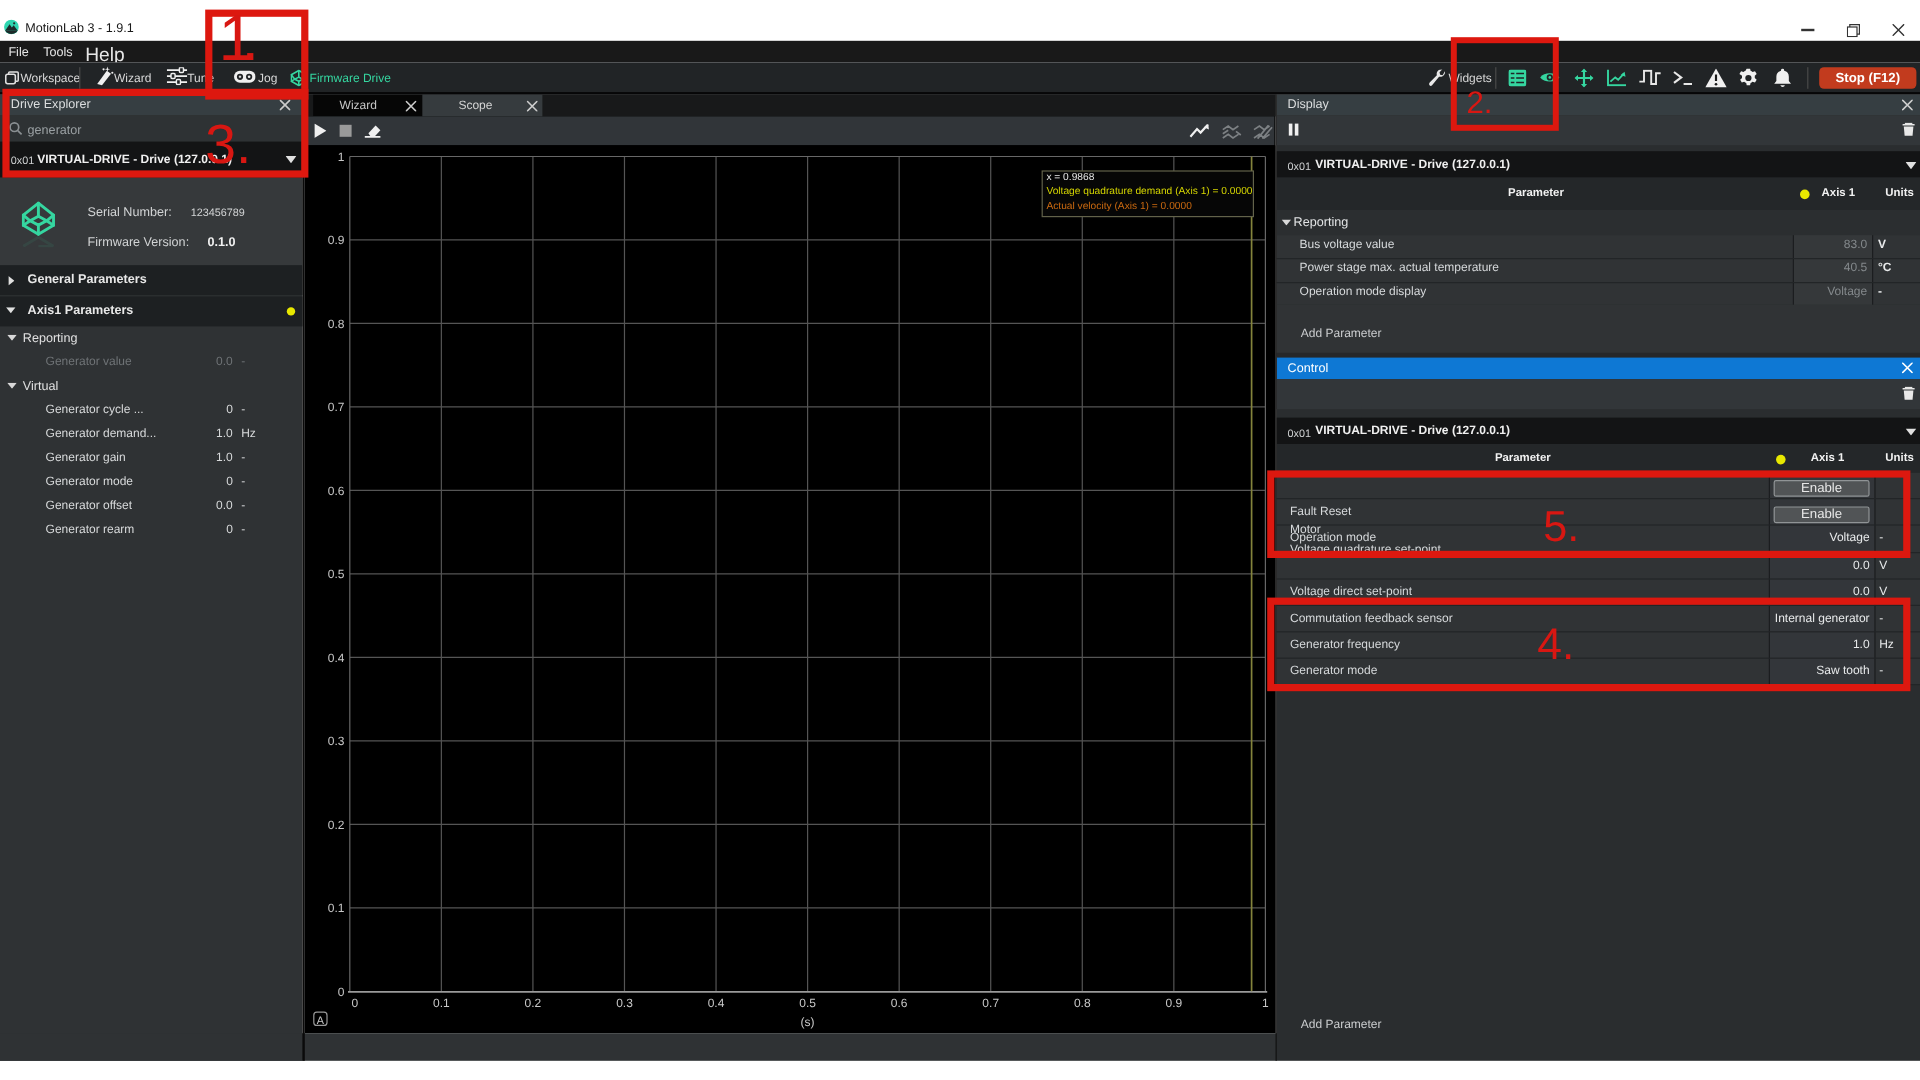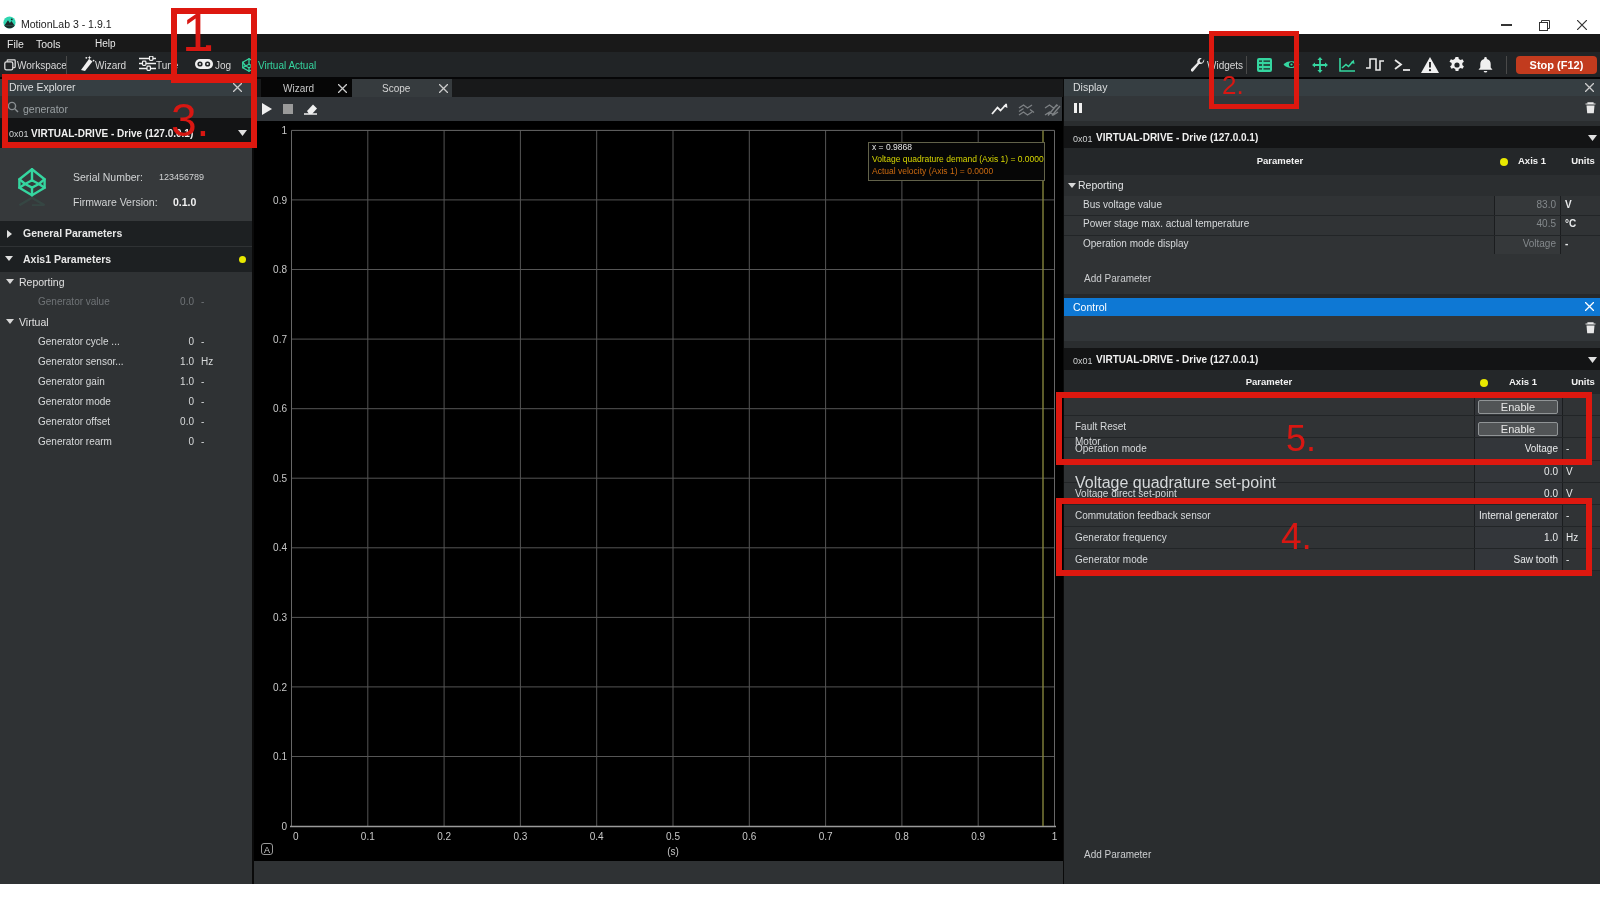--- a/index.html
+++ b/index.html
@@ -25,21 +25,21 @@
   <rect x="0.5" y="2.5" width="8" height="8" fill="none" stroke="#333" stroke-width="1"></rect>
   <path d="M2.5 2.5 V0.5 H10.5 V8.5 H8.5" fill="none" stroke="#333" stroke-width="1"></path>
 </svg>
 <svg class="abs" style="left:1577px;top:20px;" width="10" height="10" viewBox="0 0 10 10">
   <path d="M0 0 L10 10 M10 0 L0 10" stroke="#333" stroke-width="1.2"></path>
 </svg>
 
 <div class="abs" style="left:0;top:34px;width:1600px;height:18px;background:#191919;"></div>
 <div class="abs" style="left:7px;top:38px;font-size:10.5px;color:#e6e6e6;">File</div>
 <div class="abs" style="left:36px;top:38px;font-size:10.5px;color:#e6e6e6;">Tools</div>
-<div class="abs" style="left:71px;top:38px;font-size:10px;color:#e6e6e6;margin-left:24px;">Help</div>
+<div class="abs" style="left:71px;top:38px;font-size:16px;color:#e6e6e6;">Help</div>
 
 <div class="abs" style="left:0;top:52px;width:1600px;height:26px;background:#212426;border-bottom:1px solid #000;"></div>
 
 <svg class="abs" style="left:4px;top:59px;" width="12" height="12" viewBox="0 0 15 14">
   <rect x="1" y="3" width="10" height="10" rx="2" fill="none" stroke="#e0e0e0" stroke-width="1.6"></rect>
   <path d="M4 3 V1.7 A1 1 0 0 1 5 0.7 H13 A1 1 0 0 1 14 1.7 V9.3 A1 1 0 0 1 13 10.3 H11.4" fill="none" stroke="#e0e0e0" stroke-width="1.6"></path>
 </svg>
 <div class="abs" style="left:17px;top:60px;font-size:10px;color:#d8d8d8;">Workspace</div>
 <div class="abs" style="left:66px;top:56px;width:1px;height:18px;background:#4a4a4a;"></div>
 <svg class="abs" style="left:78px;top:55px;" width="17" height="18" viewBox="0 0 17 18">
@@ -66,21 +66,21 @@
   <path d="M4 6 h2 M5 5 v2" stroke="#f0f0f0" stroke-width="0.9"></path>
 </svg>
 <div class="abs" style="left:215px;top:60px;font-size:10px;color:#d8d8d8;text-align:right;">Jog</div>
 <svg class="abs" style="left:242px;top:58px;" width="14" height="14" viewBox="0 0 28 28">
   <g fill="none" stroke="#35d6a0" stroke-width="2.6" stroke-linejoin="round" stroke-linecap="round">
     <path d="M14 1.5 L26.5 8.5 L26.5 19.5 L14 26.5 L1.5 19.5 L1.5 8.5 Z"></path>
     <path d="M14 12.5 L20.8 16 L14 19.5 L7.2 16 Z"></path>
     <path d="M14 1.5 L14 12.5 M14 19.5 L14 26.5 M1.5 8.5 L7.2 16 M1.5 19.5 L7.2 16 M26.5 8.5 L20.8 16 M26.5 19.5 L20.8 16"></path>
   </g>
 </svg>
-<div class="abs" style="left:258px;top:60px;font-size:10px;color:#35d6a0;">Virtual Actual</div>
+<div class="abs" style="left:258px;top:60px;font-size:10px;color:#35d6a0;">Firmware Drive</div>
 
 <svg class="abs" style="left:1191px;top:58px;" width="14" height="14" viewBox="0 0 14 14">
   <path d="M13.1 1.3 a3.9 3.9 0 0 1 -4.9 4.6 L2.4 13.1 a1.55 1.55 0 0 1 -2.2 -2.2 L6.4 4.7 a3.9 3.9 0 0 1 4.6 -4.9 L8.6 2.2 l0.5 2.1 2.1 0.5 Z" fill="#e8e8e8"></path>
 </svg>
 <div class="abs" style="left:1207px;top:60px;font-size:10px;color:#d8d8d8;">Widgets</div>
 <div class="abs" style="left:1246px;top:56px;width:1px;height:18px;background:#4a4a4a;"></div>
 <svg class="abs" style="left:1257px;top:58px;" width="15" height="14" viewBox="0 0 15 14">
   <rect x="0" y="0" width="15" height="14" rx="2" fill="#35d6a0"></rect>
   <g stroke="#212426" stroke-width="1.3">
     <path d="M2 3.2 H5 M2 7 H5 M2 10.8 H5 M6.5 3.2 H13 M6.5 7 H13 M6.5 10.8 H13"></path>
@@ -184,21 +184,21 @@
   <div class="abs" style="left:38px;top:217px;font-size:10px;color:#6f7376;">Generator value</div>
   <div class="abs" style="left:140px;top:217px;width:54px;text-align:right;font-size:10px;color:#6f7376;">0.0</div>
   <div class="abs" style="left:201px;top:217px;font-size:10px;color:#6f7376;">-</div>
   <svg class="abs" style="left:6px;top:240px;" width="8" height="5" viewBox="0 0 8 5">
         <path d="M0 0 L8 0 L4 5 Z" fill="#d8d8d8"></path>
       </svg>
   <div class="abs" style="left:19px;top:237px;font-size:10.5px;color:#e0e0e0;">Virtual</div>
   <div class="abs" style="left:38px;top:257px;font-size:10px;color:#d8dadb;">Generator cycle ...</div>
   <div class="abs" style="left:140px;top:257px;width:54px;text-align:right;font-size:10px;color:#d8dadb;">0</div>
   <div class="abs" style="left:201px;top:257px;font-size:10px;color:#d8dadb;">-</div>
-  <div class="abs" style="left:38px;top:277px;font-size:10px;color:#d8dadb;">Generator sensor...</div>
+  <div class="abs" style="left:38px;top:277px;font-size:10px;color:#d8dadb;">Generator demand...</div>
   <div class="abs" style="left:140px;top:277px;width:54px;text-align:right;font-size:10px;color:#d8dadb;">1.0</div>
   <div class="abs" style="left:201px;top:277px;font-size:10px;color:#d8dadb;">Hz</div>
   <div class="abs" style="left:38px;top:297px;font-size:10px;color:#d8dadb;">Generator gain</div>
   <div class="abs" style="left:140px;top:297px;width:54px;text-align:right;font-size:10px;color:#d8dadb;">1.0</div>
   <div class="abs" style="left:201px;top:297px;font-size:10px;color:#d8dadb;">-</div>
   <div class="abs" style="left:38px;top:317px;font-size:10px;color:#d8dadb;">Generator mode</div>
   <div class="abs" style="left:140px;top:317px;width:54px;text-align:right;font-size:10px;color:#d8dadb;">0</div>
   <div class="abs" style="left:201px;top:317px;font-size:10px;color:#d8dadb;">-</div>
   <div class="abs" style="left:38px;top:337px;font-size:10px;color:#d8dadb;">Generator offset</div>
   <div class="abs" style="left:140px;top:337px;width:54px;text-align:right;font-size:10px;color:#d8dadb;">0.0</div>
@@ -400,21 +400,21 @@
   <div class="abs" style="left:0;top:447px;width:536px;height:1px;background:#222527;"></div>
   <div class="abs" style="left:0;top:469px;width:536px;height:1px;background:#222527;"></div>
   <div class="abs" style="left:0;top:491px;width:536px;height:1px;background:#222527;"></div>
   <div class="abs" style="left:11px;top:320px;font-size:10px;color:#d6d9db;margin-top:37px;">Motor</div>
   <div class="abs" style="left:414px;top:321px;width:80px;height:14px;background:#515456;border:1px solid #909496;border-radius:2px;font-size:11px;color:#e8e8e8;text-align:center;line-height:12px;">Enable</div>
   <div class="abs" style="left:11px;top:342px;font-size:10px;color:#d6d9db;">Fault Reset</div>
   <div class="abs" style="left:414px;top:343px;width:80px;height:14px;background:#515456;border:1px solid #909496;border-radius:2px;font-size:11px;color:#e8e8e8;text-align:center;line-height:12px;">Enable</div>
   <div class="abs" style="left:11px;top:364px;font-size:10px;color:#d6d9db;">Operation mode</div>
   <div class="abs" style="left:334px;top:364px;width:160px;text-align:right;font-size:10px;color:#e8eaeb;">Voltage</div>
   <div class="abs" style="left:502px;top:364px;font-size:10px;color:#e8eaeb;">-</div>
-  <div class="abs" style="left:11px;top:395px;font-size:16px;color:#d6d9db;">Voltage quadrature set-point</div>
+  <div class="abs" style="left:11px;top:374px;font-size:10px;color:#d6d9db;">Voltage quadrature set-point</div>
   <div class="abs" style="left:334px;top:387px;width:160px;text-align:right;font-size:10px;color:#e8eaeb;">0.0</div>
   <div class="abs" style="left:502px;top:387px;font-size:10px;color:#e8eaeb;">V</div>
   <div class="abs" style="left:11px;top:409px;font-size:10px;color:#d6d9db;">Voltage direct set-point</div>
   <div class="abs" style="left:334px;top:409px;width:160px;text-align:right;font-size:10px;color:#e8eaeb;">0.0</div>
   <div class="abs" style="left:502px;top:409px;font-size:10px;color:#e8eaeb;">V</div>
   <div class="abs" style="left:11px;top:431px;font-size:10px;color:#d6d9db;">Commutation feedback sensor</div>
   <div class="abs" style="left:334px;top:431px;width:160px;text-align:right;font-size:10px;color:#e8eaeb;">Internal generator</div>
   <div class="abs" style="left:502px;top:431px;font-size:10px;color:#e8eaeb;">-</div>
   <div class="abs" style="left:11px;top:453px;font-size:10px;color:#d6d9db;">Generator frequency</div>
   <div class="abs" style="left:334px;top:453px;width:160px;text-align:right;font-size:10px;color:#e8eaeb;">1.0</div>

